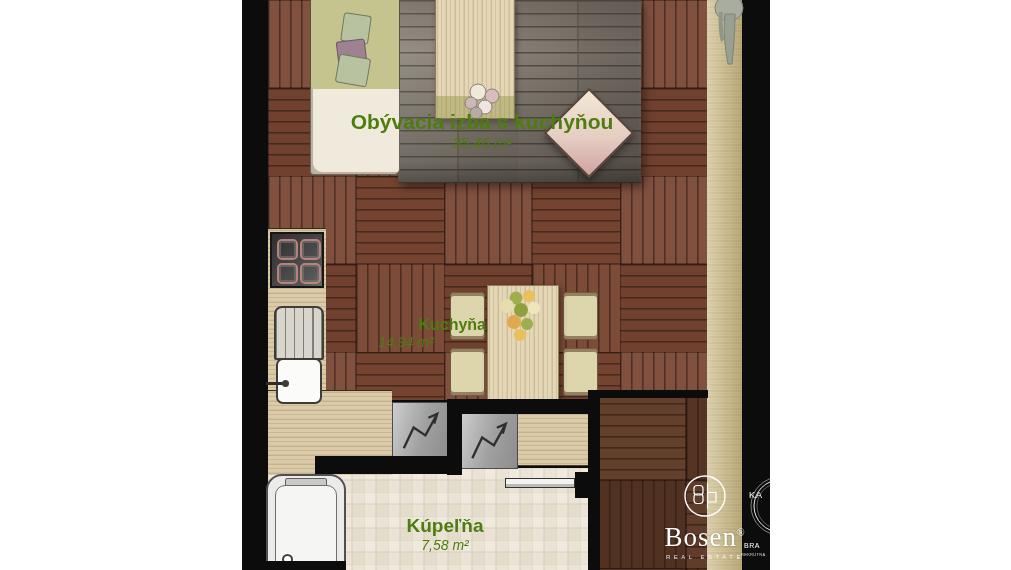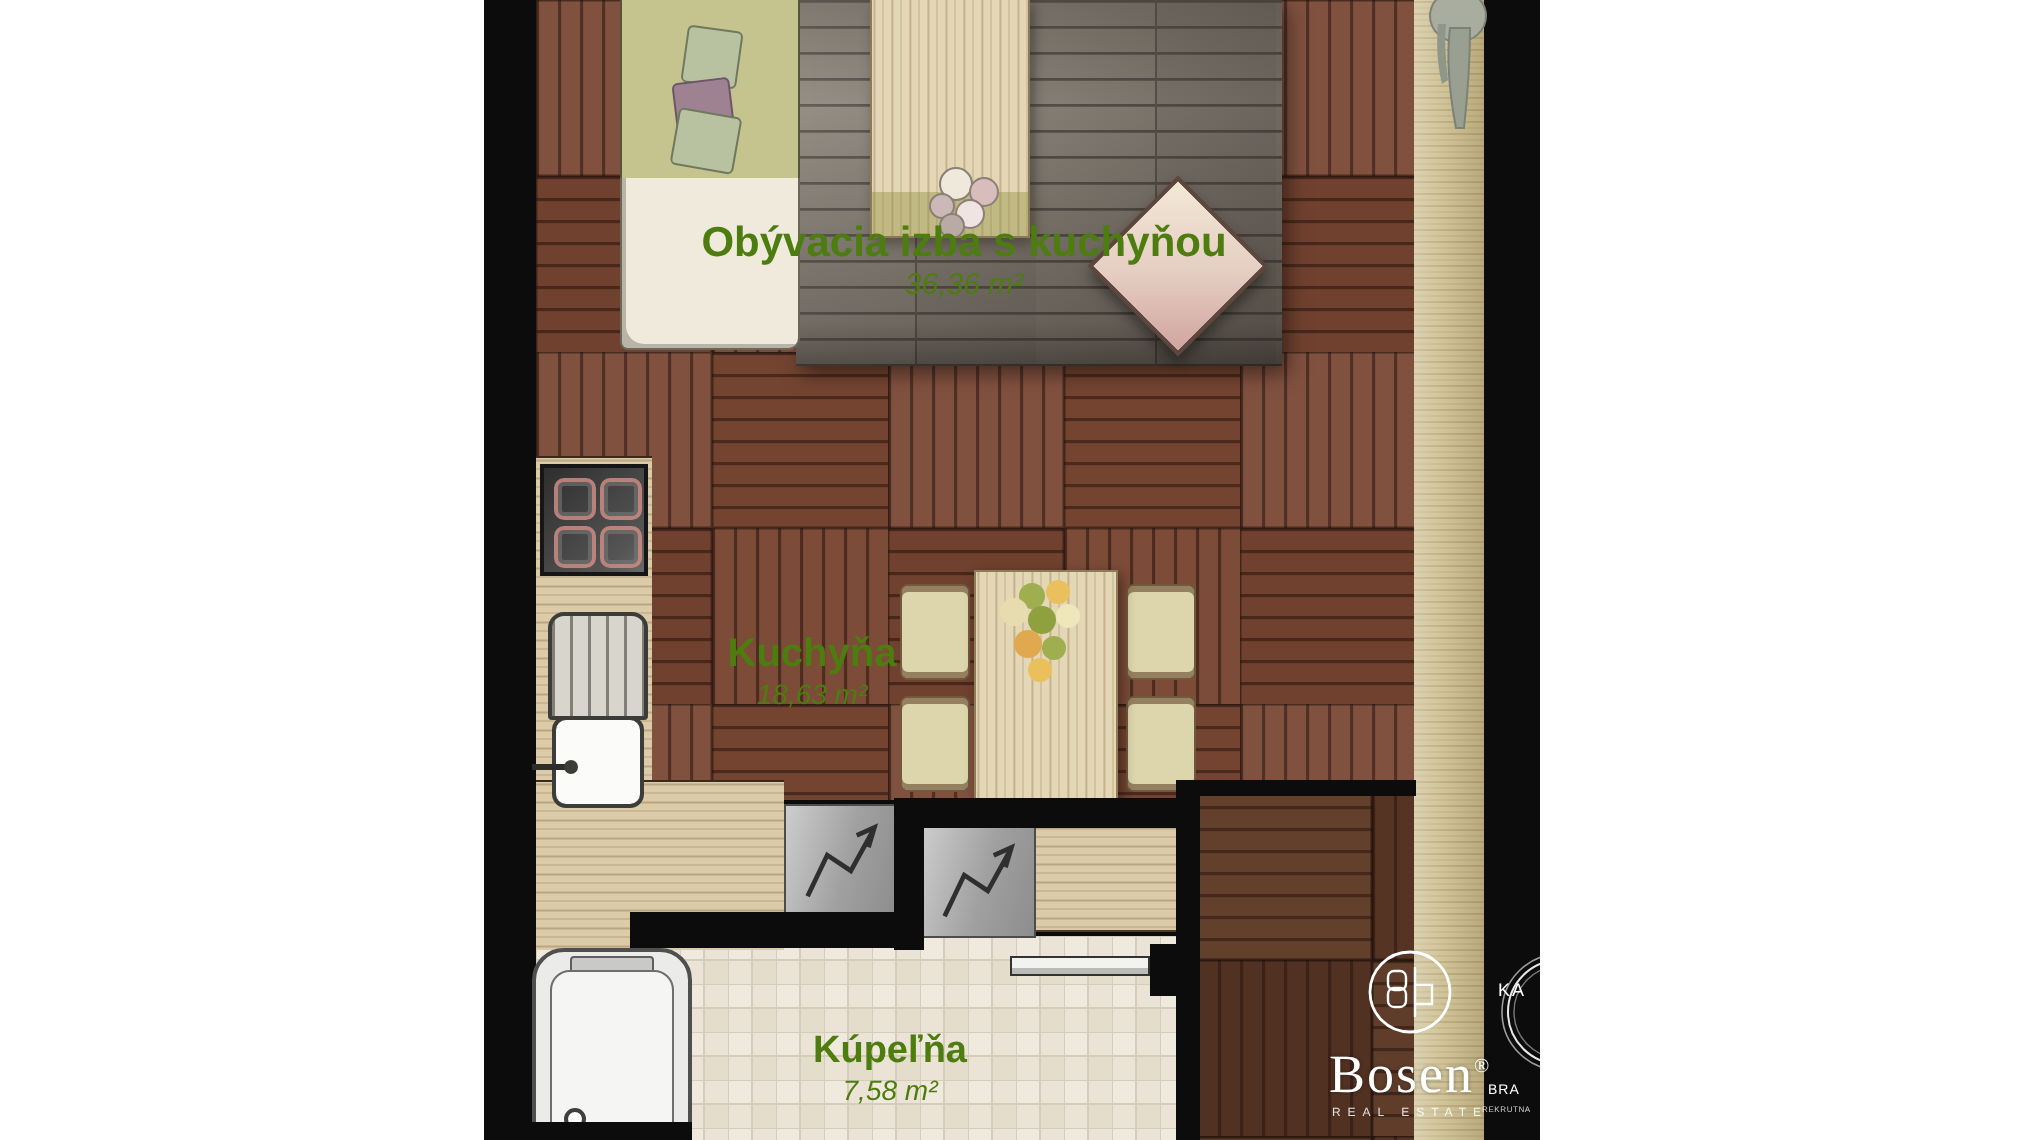--- a/index.html
+++ b/index.html
@@ -73,21 +73,21 @@
   .headrest{position:absolute;left:17px;top:2px;width:40px;height:13px;background:#c9c9c7;border:1.5px solid #5f5f5f;border-radius:2px;}
   .drain{position:absolute;left:14px;top:78px;width:7px;height:7px;border:2px solid #3f3f3f;border-radius:50%;background:#fff;}
   .doorleaf{left:263px;top:478px;width:70px;height:10px;background:#f2f2f0;border:1.5px solid #333;box-sizing:border-box;box-shadow:inset 0 -3px 0 rgba(150,150,145,.6);}
   .doorstub{left:333px;top:472px;width:14px;height:26px;background:#0c0c0c;}
 
   
   .roomlabel{text-align:center;color:#4d7c0f;line-height:1.15;}
   .roomlabel .t{font-weight:700;}
   .roomlabel .a{font-style:italic;font-weight:500;}
   .lbl-living .t{font-size:21px;} .lbl-living .a{font-size:15px;}
-  .lbl-kitchen .t{font-size:20px;} .lbl-kitchen .a{font-size:14px;}
+  .lbl-kitchen .t{font-size:16px;text-align:right;} .lbl-kitchen .a{font-size:14px;}
   .lbl-bath .t{font-size:19px;} .lbl-bath .a{font-size:14px;}
   .lbl-hall .t{font-size:18px;} .lbl-hall .a{font-size:14px;}
 
   
   .bosen{left:413px;top:470px;width:100px;text-align:center;color:#fff;}
   .bosen .mark{display:block;margin:0 auto;}
   .wordmark{font-family:"Liberation Serif",serif;font-size:27px;letter-spacing:1px;line-height:1;margin-top:2px;text-shadow:0 0 2px rgba(0,0,0,.35);}
   .wordmark sup{font-size:10px;vertical-align:10px;}
   .tagline{font-size:6px;letter-spacing:3.5px;color:rgba(255,255,255,.85);margin-top:3px;}
 
@@ -295,25 +295,25 @@
     <div class="abs wall" style="left:0;top:561px;width:104px;height:9px;"></div>
 
     <svg class="abs" style="left:463px;top:0;width:40px;height:75px;" viewBox="0 0 40 75">
       <ellipse cx="24" cy="8" rx="14" ry="13" fill="#a8ada0" stroke="#7d8277" stroke-width="1"></ellipse>
       <path d="M20 14 C18 30 20 48 23 64 L27 64 C29 46 30 28 30 14 Z" fill="#99a092" stroke="#7d8277" stroke-width="1"></path>
       <path d="M14 12 C13 24 14 34 16 42 L19 40 C18 30 17 20 18 12 Z" fill="#8f968a"></path>
     </svg>
 
     <div class="abs roomlabel lbl-living" style="left:90px;top:110px;width:300px;">
       <div class="t">Obývacia izba s kuchyňou</div>
-      <div class="a">36,36 m²</div>
+      <div class="a">35,46 m²</div>
     </div>
     <div class="abs roomlabel lbl-kitchen" style="left:84px;top:316px;width:160px;">
       <div class="t">Kuchyňa</div>
-      <div class="a">18,63 m²</div>
+      <div class="a">14,94 m²</div>
     </div>
     <div class="abs roomlabel lbl-bath" style="left:123px;top:515px;width:160px;">
       <div class="t">Kúpeľňa</div>
       <div class="a">7,58 m²</div>
     </div>
 
     <div class="abs bosen">
       <svg class="mark" width="52" height="52" viewBox="0 0 52 52">
         <circle cx="26" cy="26" r="20" fill="none" stroke="#fff" stroke-width="1.4"></circle>
         <rect x="15" y="15.5" width="9" height="9.5" rx="3" fill="none" stroke="#fff" stroke-width="1.2"></rect>

